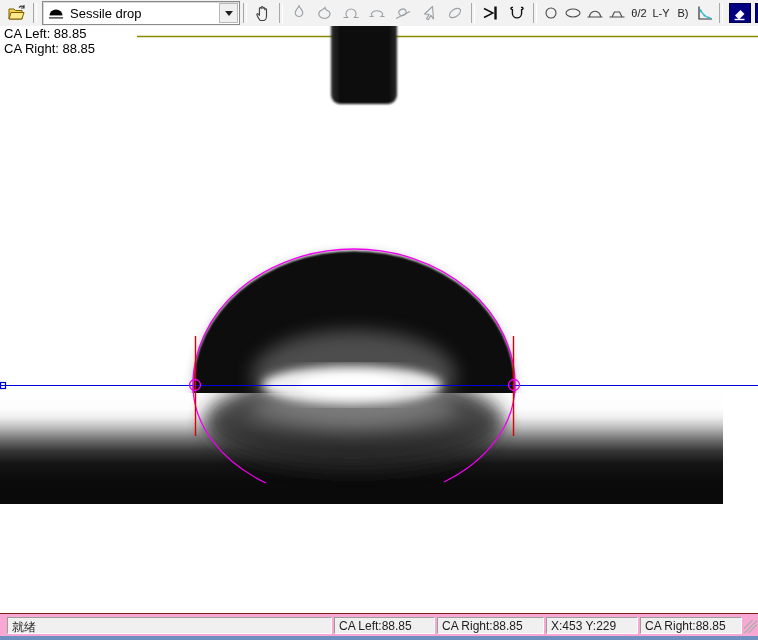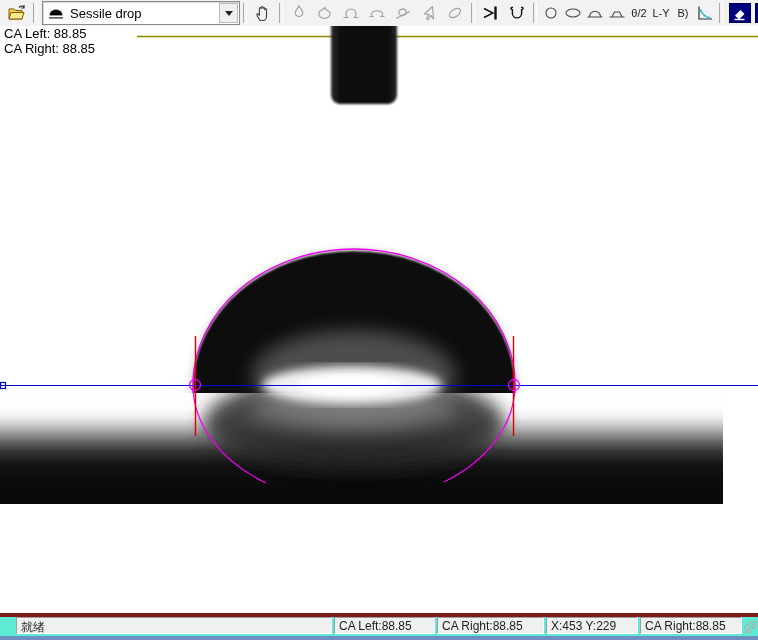--- a/index.html
+++ b/index.html
@@ -38,23 +38,23 @@
     position:absolute;left:0;top:26px;width:758px;height:588px;background:#ffffff;
     border-left:2px solid #5f5f5f;box-sizing:border-box;
   }
   .photo-svg{position:absolute;left:-2px;top:0;}
   .ca-overlay{
     position:absolute;left:2px;top:0px;z-index:5;
     font-size:13px;font-weight:normal;color:#000;line-height:15px;letter-spacing:0px;
   }
   
   .statusbar{
-    position:absolute;left:0;top:613px;width:758px;height:23px;background:#5eead4;
-    border-top:4px solid #7f1d1d;box-sizing:border-box;
-    display:flex;align-items:flex-end;padding:0 1px 2px 16px;
+    position:absolute;left:0;top:613px;width:758px;height:23px;background:#f9a8d4;
+    border-top:1px solid #7f1d1d;box-sizing:border-box;
+    display:flex;align-items:flex-end;padding:0 1px 2px 7px;
   }
   .spanel{
     height:17px;box-sizing:border-box;background:#f0f0f0;
     border:1px solid;border-color:#9d9d9d #fdfdfd #fdfdfd #9d9d9d;
     font-size:12px;color:#1c1c1c;padding:1px 4px 0 4px;margin-right:2px;
     overflow:hidden;flex:0 0 auto;
   }
   .spanel.grow{flex:1 1 auto;}
   .grip{
     width:13px;height:13px;flex:0 0 auto;align-self:flex-end;margin-bottom:1px;

